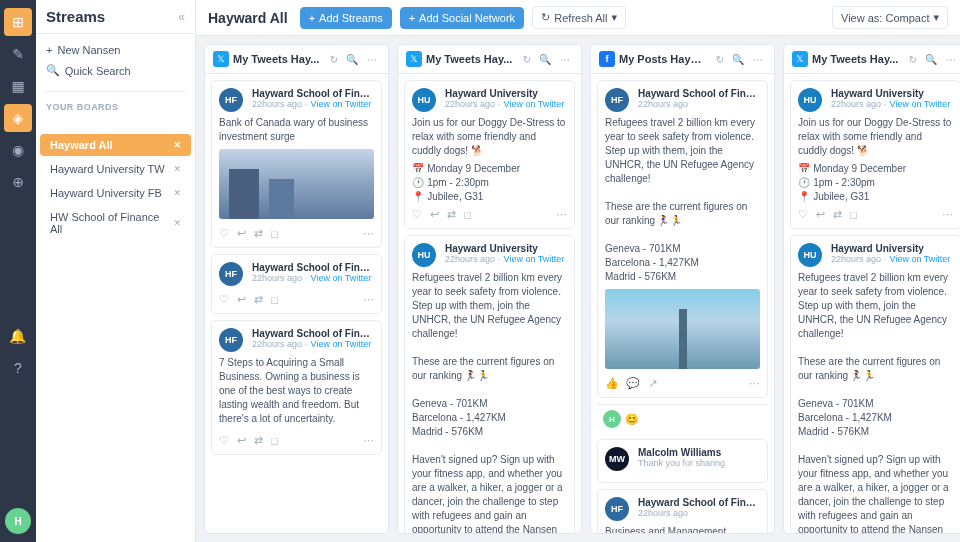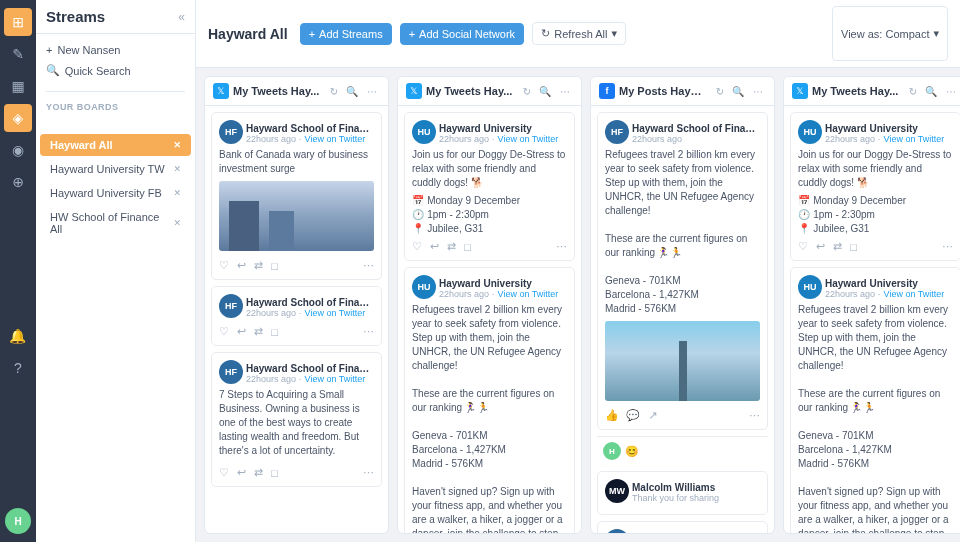--- a/index.html
+++ b/index.html
@@ -98,21 +98,21 @@
       border-radius: 4px;
       font-size: 11px;
       color: #4a5568;
       cursor: pointer;
       background: #fff;
     }
     .topbar-btn.primary { background: #4299e1; color: #fff; border-color: #4299e1; }
     .topbar-spacer { flex: 1; }
     .topbar-view {
       display: flex; align-items: center; gap: 4px;
-      padding: 20px 8px;
+      padding: 4px 8px;
       border: 1px solid #e2e8f0;
       border-radius: 4px;
       font-size: 11px;
       color: #4a5568;
       cursor: pointer;
       background: #fff;
     }
 
     
     .columns-container {
@@ -188,22 +188,22 @@
       gap: 6px;
     }
     .card {
       background: #fff;
       border: 1px solid #e8ecf0;
       border-radius: 5px;
       padding: 7px;
     }
     .card-header {
       display: flex;
-      align-items: flex-end;
-      gap: 3px;
+      align-items: flex-start;
+      gap: 9px;
       margin-bottom: 4px;
     }
     .card-avatar {
       width: 24px; height: 24px;
       border-radius: 50%;
       flex-shrink: 0;
       display: flex; align-items: center; justify-content: center;
       font-size: 9px; font-weight: bold; color: #fff;
     }
     .card-meta { flex: 1; min-width: 0; }

